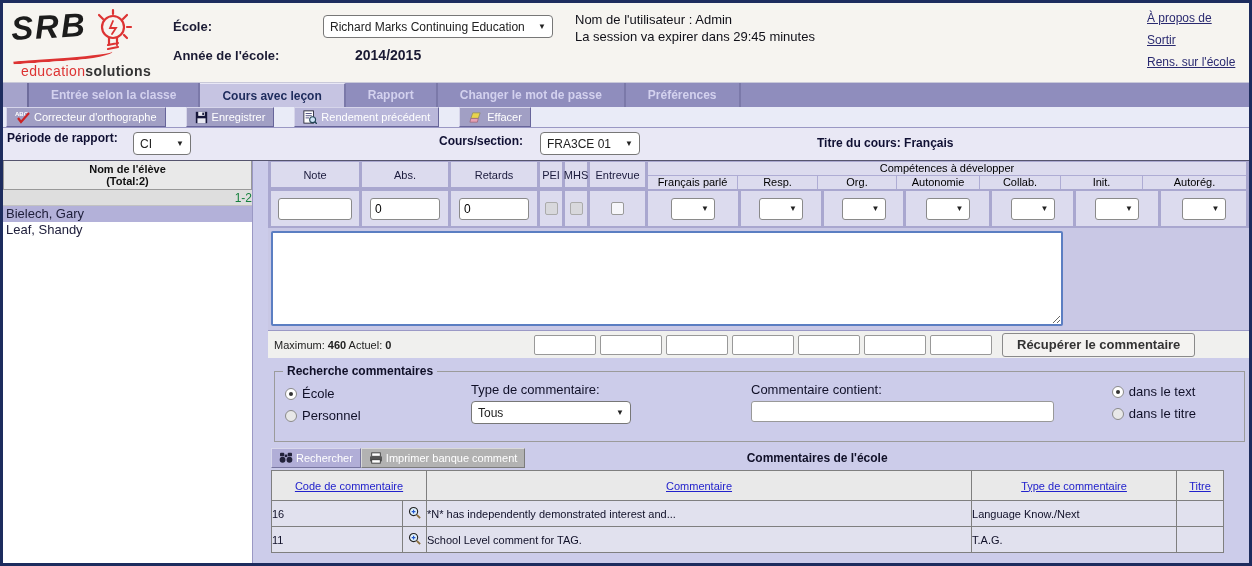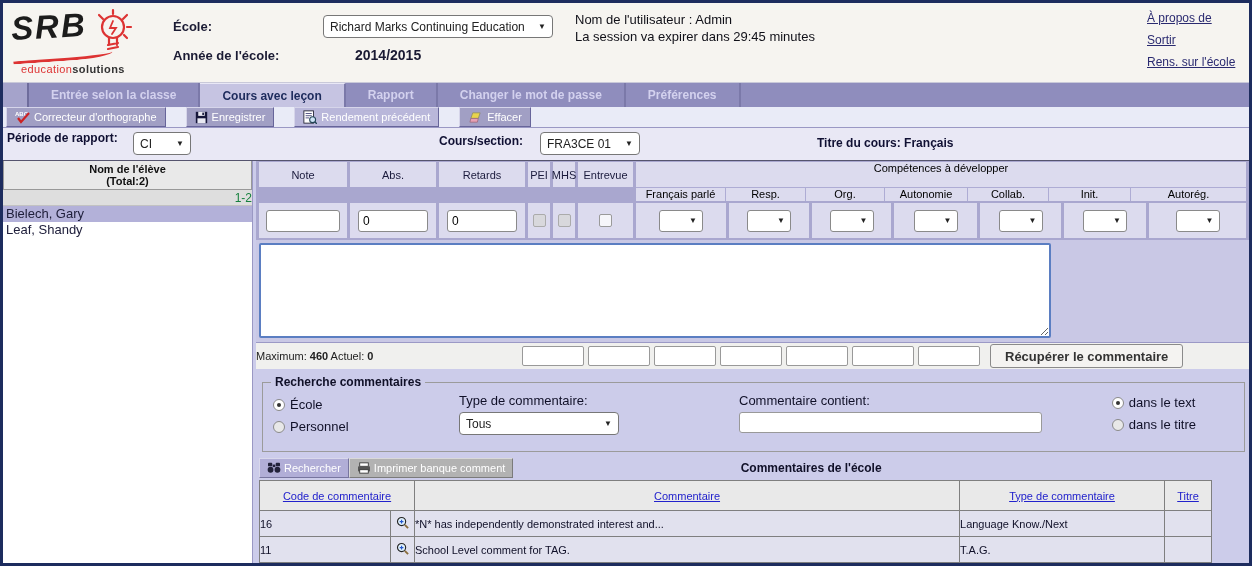--- a/index.html
+++ b/index.html
@@ -6,21 +6,21 @@
   html,body { background:#dfe3ee; }
   body { font-family:"Liberation Sans", sans-serif; }
   .page { width:1252px; height:566px; border:3px solid #1d2c5e; background:#ccccea; overflow:hidden; position:relative; }
 
   
   .hdr { height:80px; background:#f6f4f0; display:flex; align-items:flex-start; padding:6px 10px 0 8px; border-bottom:1px solid #c9c9d9;}
   .logo { width:150px; position:relative; }
   .logo-row { display:flex; align-items:flex-start; }
   .logo-text { font-size:33px; font-weight:bold; font-style:italic; color:#1c1c1c; letter-spacing:2px; line-height:36px; transform:rotate(-3deg); display:inline-block; }
   .logo-swoosh { width:100px; height:6px; border-bottom:3px solid #d33; border-radius:0 0 60%/8px 0; transform:rotate(-4deg); margin:-4px 0 0 2px;}
-  .logo-sub { font-size:11px; margin:2px 0 0 10px; letter-spacing:.4px;}
+  .logo-sub { font-size:14px; margin:2px 0 0 10px; letter-spacing:.4px;}
   .logo-sub .red { color:#d33; } .logo-sub .dk { color:#333; font-weight:bold;}
   .bulb { margin:-2px 0 0 4px; }
   .hdr-school { display:grid; grid-template-columns:150px 230px; grid-row-gap:9px; margin-left:12px; margin-top:6px; align-items:center;}
   .hlabel { font-size:13px; font-weight:bold; color:#1a1a33; }
   .hvalue { font-size:14px; font-weight:bold; color:#1a1a33; padding-left:32px;}
   .select { background:#fff; border:1px solid #777; border-radius:4px; height:23px; display:flex; align-items:center; padding:0 6px; font-size:12px; color:#222; }
   .select .select-val { flex:1; white-space:nowrap; overflow:hidden; }
   .select .select-arrow { font-size:8px; color:#222; margin-left:5px; }
   .hdr-user { margin-left:22px; margin-top:2px; font-size:13px; color:#101018; line-height:17px; flex:1;}
   .hdr-links { width:92px; text-align:left; font-size:12px; line-height:15px; margin-top:2px;}
@@ -40,54 +40,54 @@
   
   .formrow { height:33px; background:#e9e8f5; display:flex; align-items:center; font-size:12px; color:#101033; position:relative; border-bottom:1px solid #55546e;}
   .flabel { font-weight:bold; }
   .fr-period { position:absolute; left:4px; top:3px; }
   .fr-period-sel { position:absolute; left:130px; top:4px; width:58px; }
   .fr-course { position:absolute; left:436px; top:6px; }
   .fr-course-sel { position:absolute; left:537px; top:4px; width:100px; }
   .fr-title { position:absolute; left:814px; top:8px; font-weight:bold; }
 
   
-  .bodyarea { display:flex; height:402px; background:#ccccea; }
+  .bodyarea { display:flex; height:402px; background:#ccccea;gap:12px; }
   .roster { width:250px; background:#fff; margin-right:3px; border-right:1px solid #9a98c4; }
   .roster-head { background:#e9e9e9; border:1px solid #999; border-top:none; text-align:center; font-size:11px; font-weight:bold; color:#111; padding:2px 0; line-height:12px;}
   .roster-range { background:#dedede; border-bottom:1px solid #c2c2c2; text-align:right; font-size:12px; color:#15803d; height:16px; line-height:16px;}
   .student { font-size:13px; color:#20203c; height:16px; line-height:16px; padding-left:3px; cursor:pointer; white-space:nowrap;}
   .student.selected { background:#b3b1d9; }
 
   .main { flex:1; display:flex; flex-direction:column; }
 
   
   .gradetable { background:#a9a7cf; padding:1px 3px 2px 3px; }
   .grow { display:flex; gap:3px; }
   .grow + .grow { margin-top:2px; }
   .gcell { background:#dcdbee; font-size:11px; color:#1a1a3c; }
   .ghead .gcell { height:25px; display:flex; align-items:center; justify-content:center; }
   .ginputs .gcell { height:35px; display:flex; align-items:center; justify-content:center; }
   .w-note{width:88px}.w-abs{width:86px}.w-ret{width:86px}.w-pei{width:22px}.w-mhs{width:22px}.w-ent{width:55px}
   .w-fp{width:90px}.w-resp{width:80px}.w-org{width:79px}.w-auto{width:83px}.w-collab{width:81px}.w-init{width:82px}.w-areg{width:82px}
   .ggroup { background:#dcdbee; }
-  .ggroup-title { text-align:center; font-size:11px; height:26px; line-height:12px; border-bottom:1px solid #aeacd4;}
+  .ggroup-title { text-align:center; font-size:11px; height:14px; line-height:12px; border-bottom:1px solid #aeacd4;}
   .ggroup-sub { display:flex; height:13px; }
   .gsub { text-align:center; font-size:11px; line-height:13px; border-right:1px solid #aeacd4; }
   .gsub:last-child { border-right:none; }
   .ginp { background:#fff; border:1px solid #8a8a8a; border-radius:3px; height:22px; font-size:12px; padding:0 4px; font-family:"Liberation Sans",sans-serif;}
   .ginp.note { width:74px; } .ginp.num { width:70px; }
   .cb { width:13px; height:13px; border:1px solid #9a9a9a; border-radius:2px; background:#f6f6fa; display:inline-block;}
   .cb.disabled { background:#d8d8dc; border-color:#ababab; }
   .mini-select { width:44px; height:22px; background:#fff; border:1px solid #8a8a8a; border-radius:3px; display:flex; align-items:center; justify-content:flex-end; padding-right:5px; font-size:8px; color:#222; cursor:pointer;}
 
   
   .commentwrap { height:102px; background:#c9c8e5; padding:3px 0 0 3px; }
   .comment-ta { width:792px; height:95px; border:2px solid #5b7ec2; border-radius:2px; resize:both; font-family:"Liberation Sans",sans-serif; font-size:12px; padding:2px;}
   .maxbar { height:28px; background:#f0f0ee; border-top:1px solid #9b99c6; display:flex; align-items:center; font-size:11px; color:#222;}
-  .maxtext { width:266px; padding-left:0; white-space:nowrap;}
+  .maxtext { width:266px; padding-left:6px; white-space:nowrap;}
   .maxtext b { font-weight:bold; }
   .codeinp { width:62px; height:20px; background:#fff; border:1px solid #999; border-radius:2px; margin-right:4px;}
   .retrieve-btn { margin-left:6px; height:24px; padding:0 14px; background:#f4f3f1; border:1px solid #8a8a8a; border-radius:3px; font-size:13px; font-weight:bold; color:#333; font-family:"Liberation Sans",sans-serif; cursor:pointer;}
 
   
   .search { margin:6px 4px 0 6px; border:1px solid #9b9b9b; height:78px; font-size:13px; color:#101028; padding:2px 6px 0 6px;}
   .search legend { font-size:12px; font-weight:bold; padding:0 4px; margin-left:2px; color:#101028;}
   .search-inner { display:flex; margin-top:2px;}
   .scol1 { width:190px; padding:4px 0 0 4px; }
   .scol2 { width:280px; }

